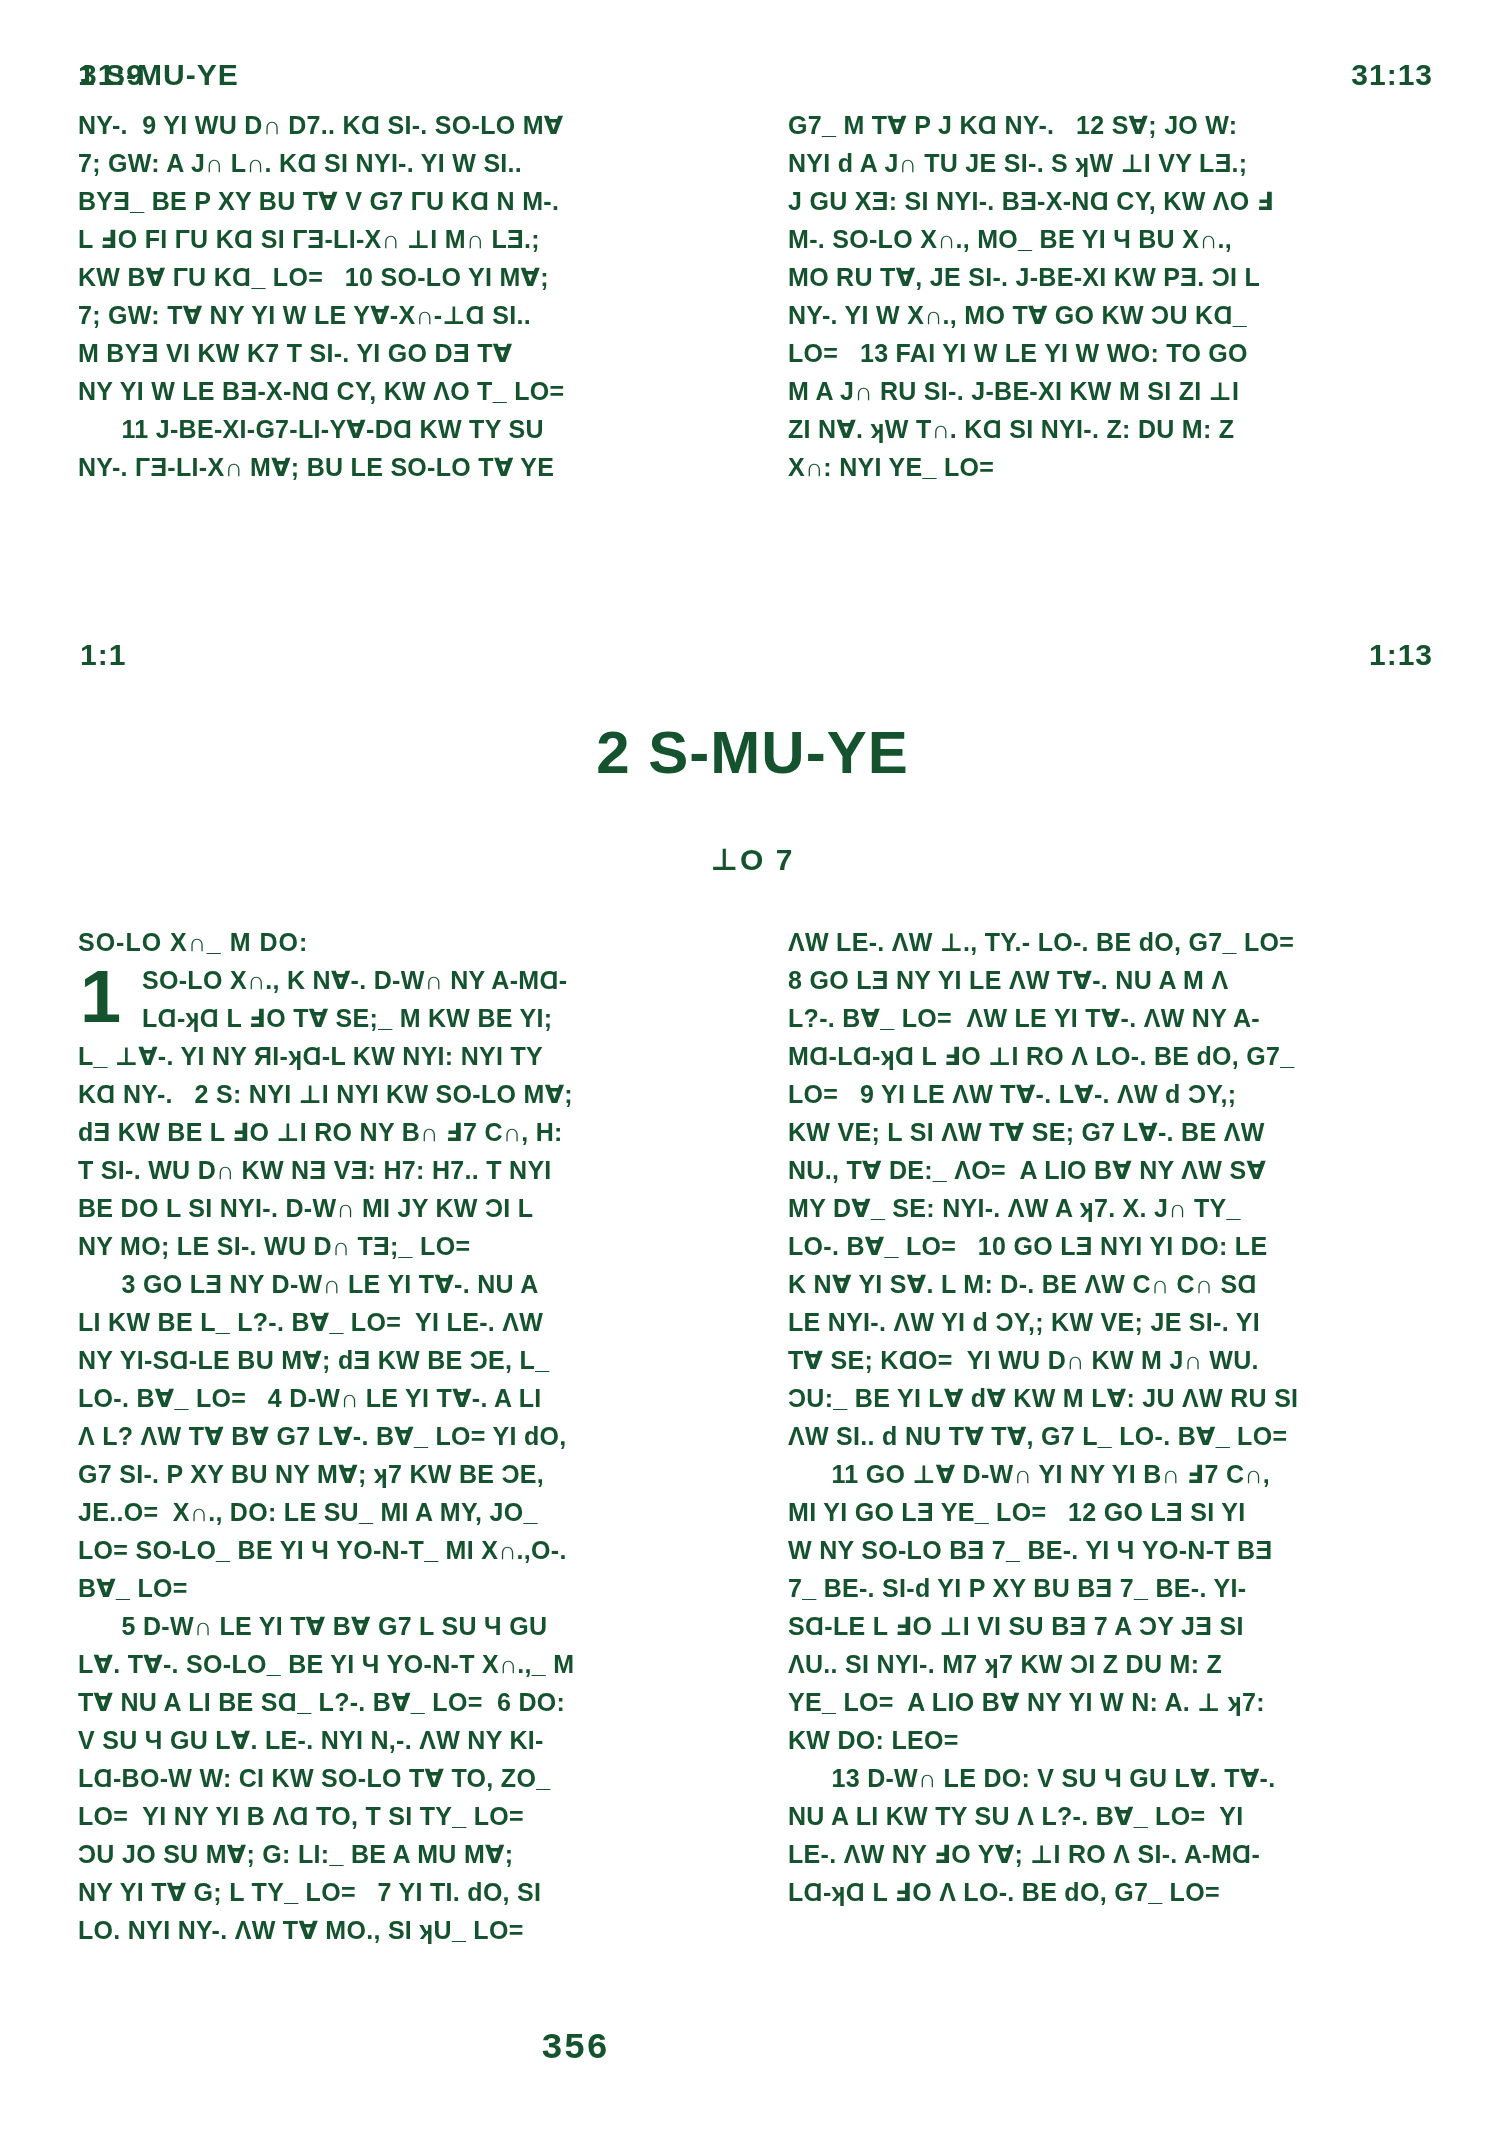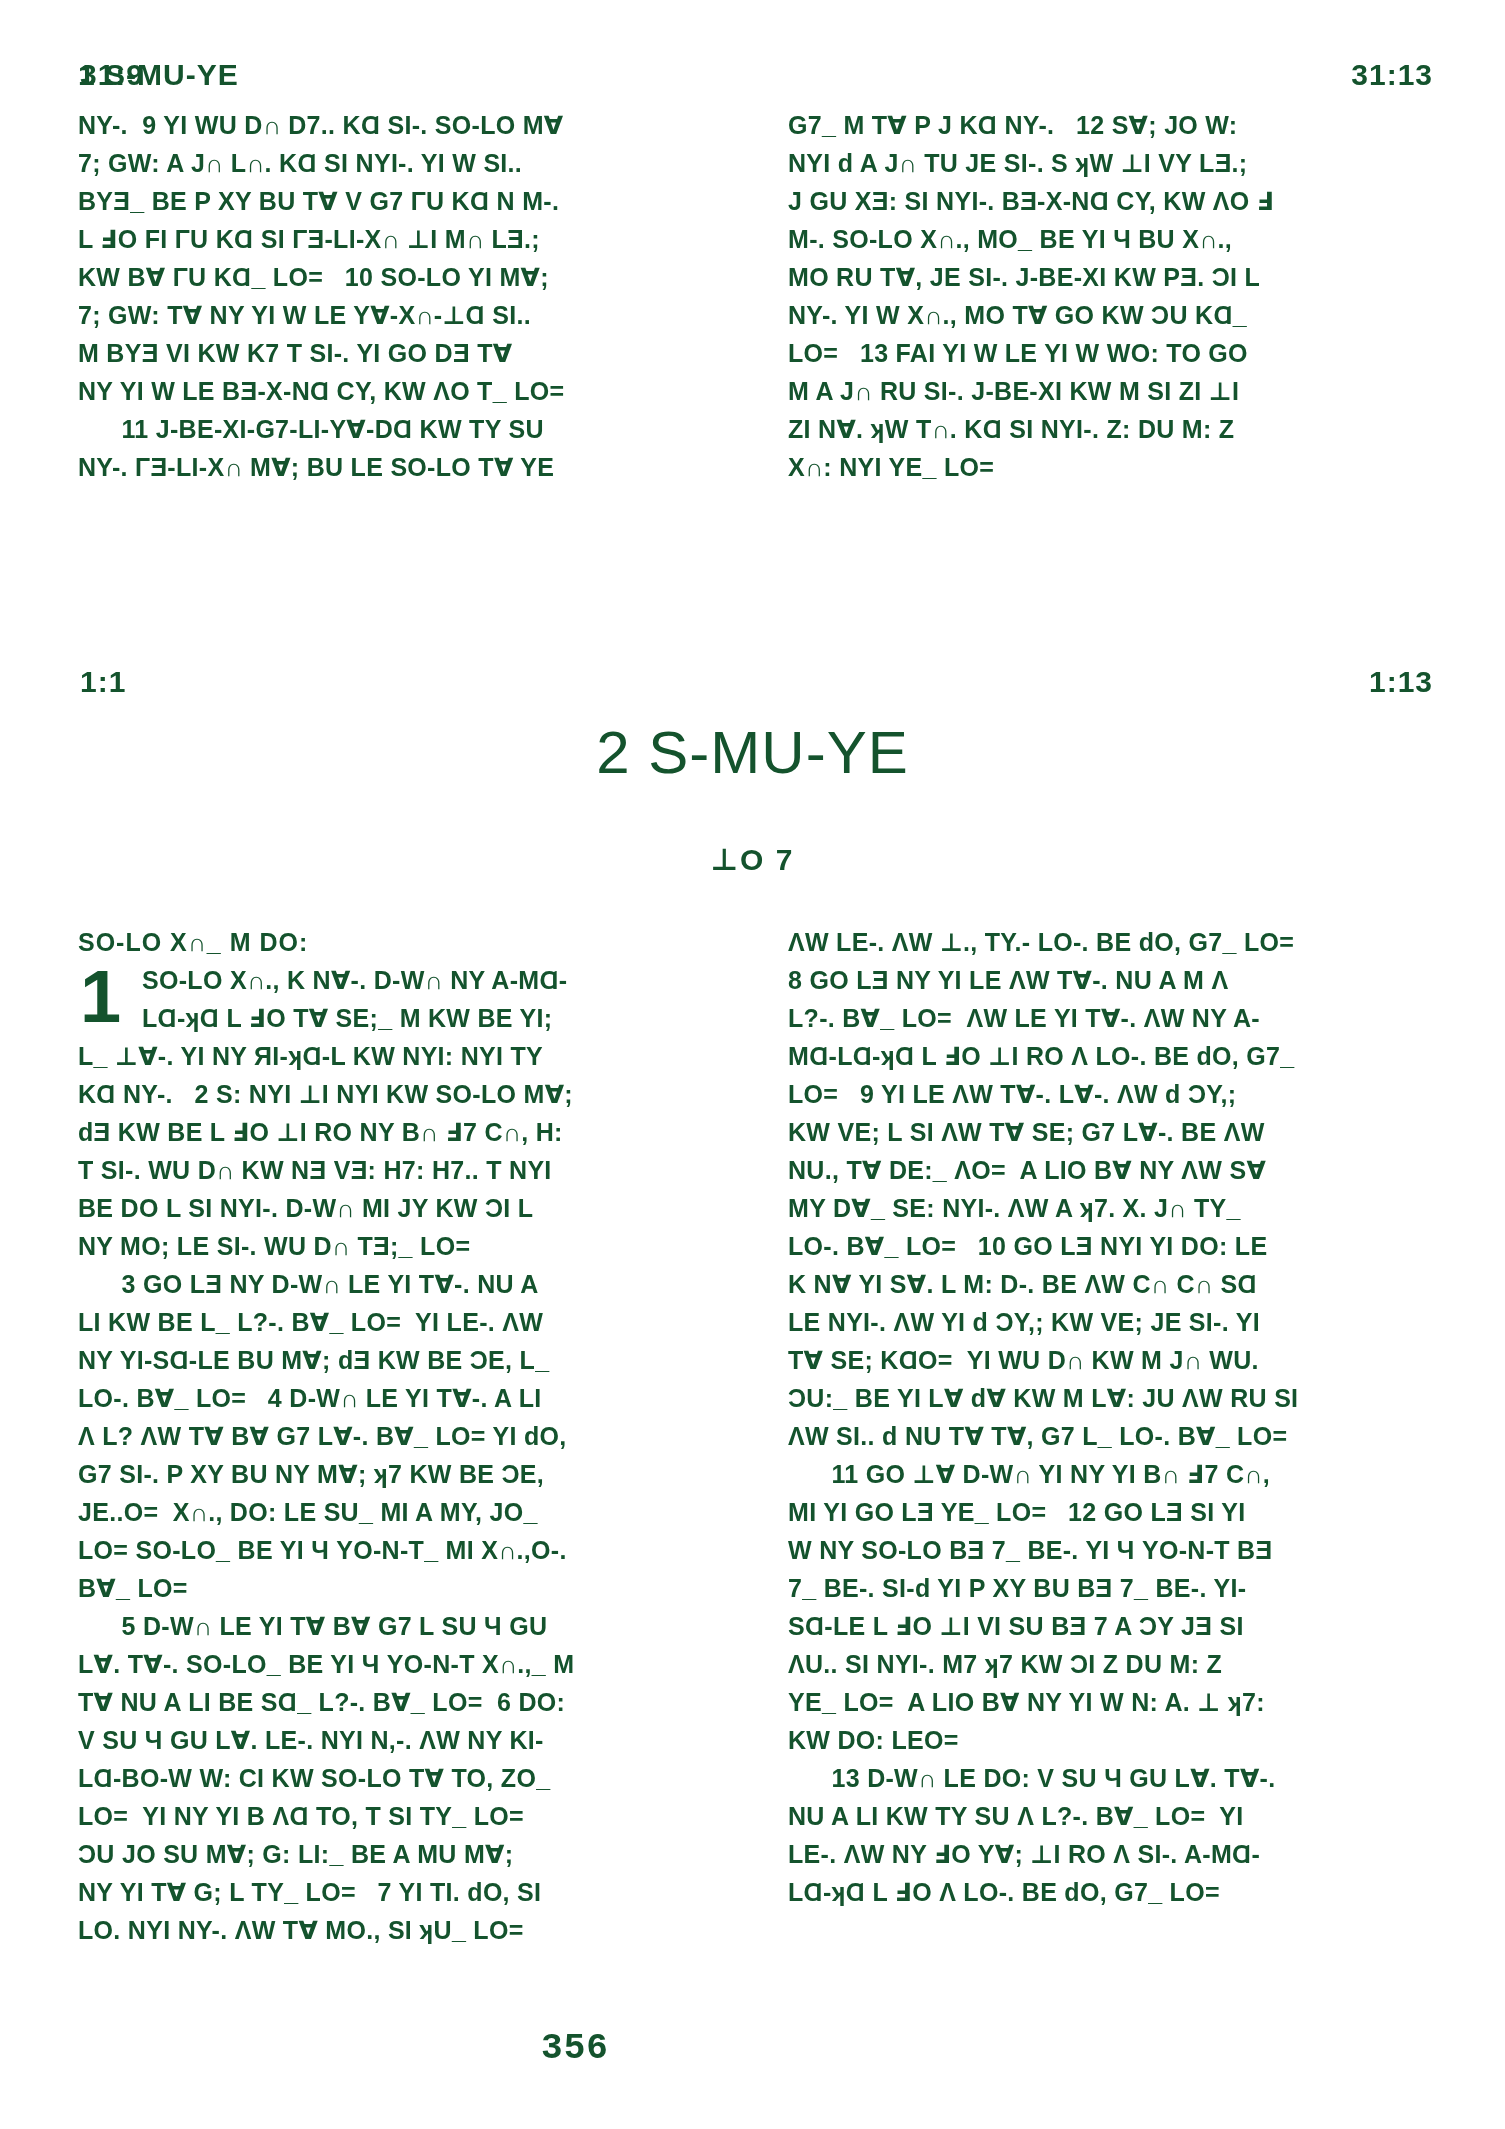--- a/index.html
+++ b/index.html
@@ -13,25 +13,25 @@
   }
   .runhead{position:absolute;top:58px;left:78px;right:70px;height:36px;
     font-size:30px;font-weight:bold;letter-spacing:1px;}
   .runhead .rh-left{position:absolute;left:2px;top:0;}
   .runhead .rh-center{position:absolute;left:0;right:0;top:0;text-align:left;}
   .runhead .rh-right{position:absolute;right:2px;top:0;}
   .col{position:absolute;width:694px;}
   .line{height:38px;line-height:38px;white-space:pre;
     font-size:25px;font-weight:bold;letter-spacing:0.3px;}
   .midrefs{position:absolute;top:638px;left:78px;right:70px;height:36px;
-    font-size:30px;font-weight:bold;letter-spacing:1px;margin-top:27px;}
+    font-size:30px;font-weight:bold;letter-spacing:1px;}
   .midrefs .mr-left{position:absolute;left:2px;top:0;}
   .midrefs .mr-right{position:absolute;right:2px;top:0;}
   .booktitle{position:absolute;top:718px;left:0;width:100%;text-align:center;
-    font-size:60px;font-weight:normal;letter-spacing:1px;}
+    font-size:60px;font-weight:bold;letter-spacing:1px;}
   .subtitle{position:absolute;top:842px;left:0;width:100%;text-align:center;
     font-size:30px;font-weight:bold;letter-spacing:2px;}
   .sect-head{height:38px;line-height:38px;text-align:left;
     font-size:25px;font-weight:bold;letter-spacing:1px;white-space:pre;}
   .dropcap-para{position:relative;}
   .dropcap-para .dc-lines{padding-left:64px;}
   .dropcap{position:absolute;left:2px;top:-2px;
     font-size:74px;line-height:76px;font-weight:bold;}
   .pagenum{position:absolute;top:2028px;left:500px;width:150px;text-align:center;
     font-size:36px;font-weight:bold;letter-spacing:1px;font-family:Liberation Mono, monospace;}

